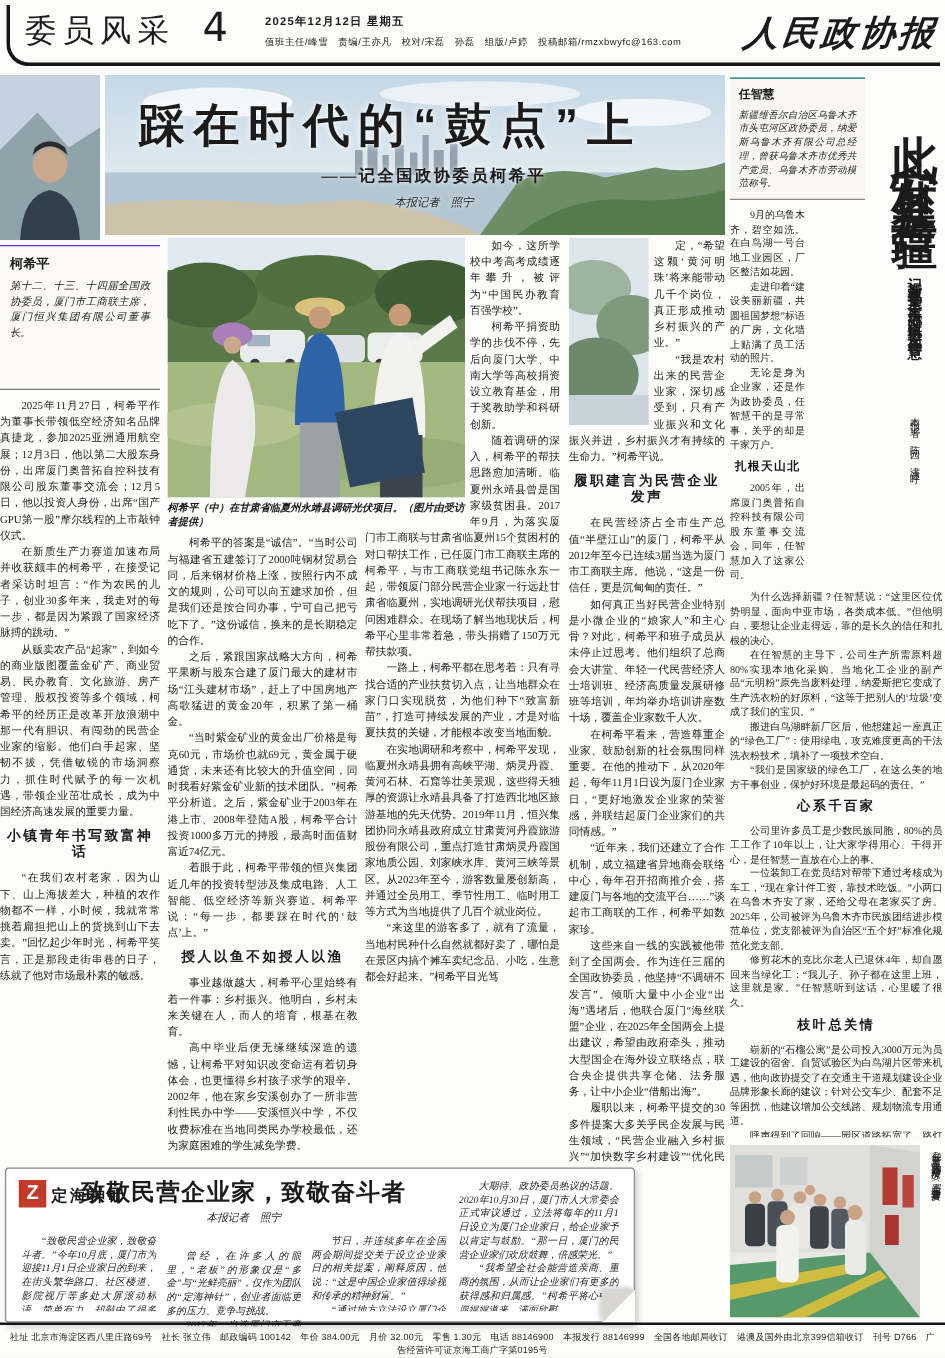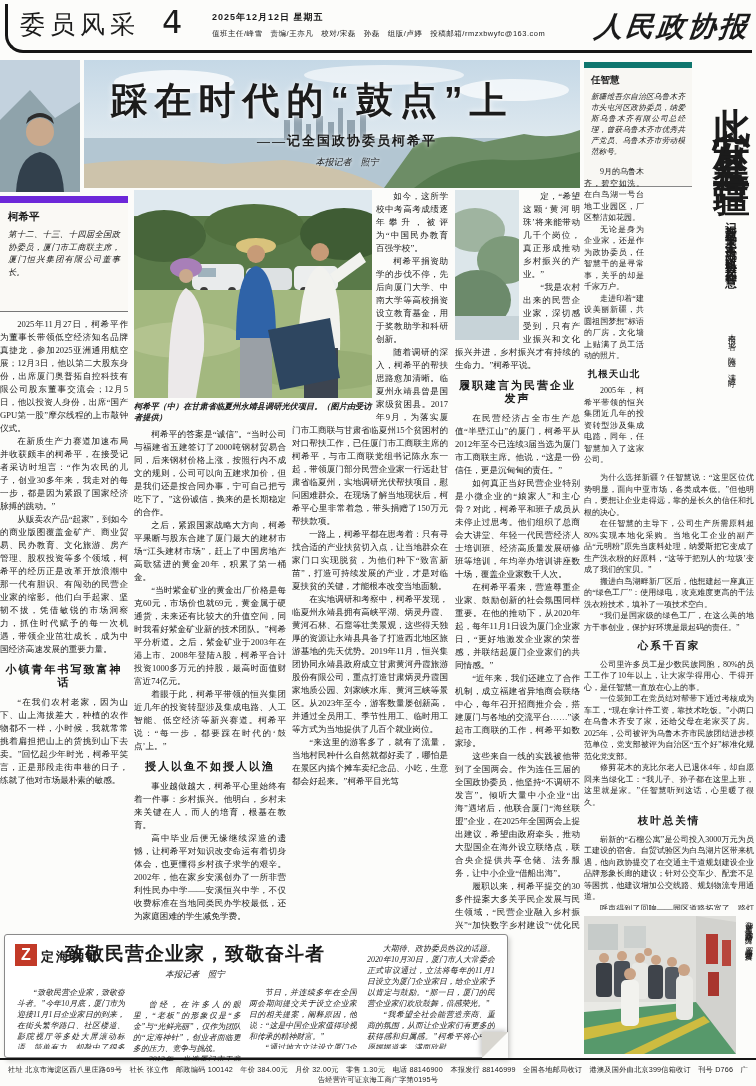--- a/index.html
+++ b/index.html
@@ -27,42 +27,42 @@
   .main-headline{position:absolute;left:0;right:40px;top:16px;text-align:center;font-size:37px;
      font-weight:900;letter-spacing:7px;font-family:"Liberation Sans","DejaVu Sans",sans-serif;
      text-shadow:0 0 6px rgba(255,255,255,.85),0 0 2px rgba(255,255,255,.9);}
   .main-subtitle{position:absolute;left:90px;right:60px;top:72px;text-align:center;font-size:13px;
      font-weight:bold;letter-spacing:2px;text-shadow:0 0 4px rgba(255,255,255,.9);}
   .main-byline{position:absolute;left:90px;right:60px;top:96px;text-align:center;font-size:9px;
      font-style:italic;text-shadow:0 0 4px rgba(255,255,255,.9);}
 
   .portrait{position:absolute;left:0px;top:60px;width:80px;height:132px;}
   .bio-box{position:absolute;left:0px;top:196px;width:128px;height:116px;background:#faf9f5;
-     border-top:7px solid #6d28d9;border-bottom:1px solid #777;padding:7px 8px;box-sizing:border-box;}
+     border-top:1px solid #6d28d9;border-bottom:1px solid #777;padding:7px 8px;box-sizing:border-box;}
   .bio-name{font-size:10.5px;font-weight:bold;margin:0 0 5px 0;}
   .bio-text{font-size:8.3px;line-height:12.5px;text-align:justify;font-style:italic;margin:0;}
 
   .col{position:absolute;overflow:hidden;font-size:8.6px;line-height:13px;text-align:justify;}
   .col .para{margin:0;text-indent:2em;}
   .col .subhead{text-align:center;font-size:11px;font-weight:bold;letter-spacing:2px;margin:7px 0;
      font-family:"Liberation Sans",sans-serif;}
   .col-1{left:0;top:318px;width:128px;height:612px;}
   .col-2{left:134px;top:428px;width:152px;height:502px;}
   .col-3{left:292px;top:190px;width:156px;height:740px;}
   .col-3 .wrap-spacer{float:left;width:84px;height:234px;}
   .col-4{left:455px;top:190px;width:125px;height:740px;}
   .col-4 .art-strip{float:left;width:64px;height:150px;margin:0 4px 4px 0;}
 
   .main-photo{position:absolute;left:134px;top:190px;width:238px;height:208px;}
   .main-photo-caption{position:absolute;left:134px;top:401px;width:238px;font-size:8.2px;
      line-height:11px;font-style:italic;font-weight:bold;}
 
   
-  .r-bio-box{position:absolute;left:584px;top:62px;width:108px;height:125px;background:#f8f7f3;
-     border-top:6px solid #0f766e;border-bottom:1px solid #888;padding:6px 7px;box-sizing:border-box;}
+  .r-bio-box{position:absolute;left:584px;top:62px;width:108px;height:98px;background:#f8f7f3;
+     border-top:1px solid #0f766e;border-bottom:1px solid #888;padding:6px 7px;box-sizing:border-box;}
   .r-bio-name{font-size:9.5px;font-weight:bold;margin:0 0 4px 0;}
   .r-bio-text{font-size:7.6px;line-height:11px;text-align:justify;font-style:italic;margin:0;}
 
   .v-head-block{position:absolute;left:650px;top:78px;width:106px;height:390px;
      writing-mode:vertical-rl;text-orientation:upright;}
   .v-headline{font-size:37px;font-weight:900;letter-spacing:12px;
      font-family:"Liberation Sans","DejaVu Sans",sans-serif;margin-left:6px;}
   .v-subtitle{font-size:11.5px;font-weight:bold;letter-spacing:3px;margin-left:8px;margin-top:4px;}
   .v-byline{font-size:8px;letter-spacing:3px;color:#222;margin-left:8px;margin-top:40px;}
 
@@ -242,24 +242,24 @@
   </div>
 
   <div class="v-head-block">
     <span class="v-headline">此心安处是吾疆</span>
     <span class="v-subtitle">——记新疆乌鲁木齐市头屯河区政协委员任智慧</span>
     <span class="v-byline">本报记者　陈园　满达呼</span>
   </div>
 
   <div class="col r-intro">
       <p class="para">9月的乌鲁木齐，碧空如洗。在白鸟湖一号台地工业园区，厂区整洁如花园。</p>
+      <p class="para">走进印着“建设美丽新疆，共圆祖国梦想”标语的厂房，文化墙上贴满了员工活动的照片。</p>
       <p class="para">无论是身为企业家，还是作为政协委员，任智慧干的是寻常事，关乎的却是千家万户。</p>
-      <p class="para">走进印着“建设美丽新疆，共圆祖国梦想”标语的厂房，文化墙上贴满了员工活动的照片。</p>
       <h3 class="subhead">扎根天山北</h3>
-      <p class="para">2005年，柯希平带领的恒兴集团近几年的投资转型涉及集成电路，同年，任智慧加入了这家公司。</p>
+      <p class="para">2005年，出席厦门奥普拓自控科技有限公司股东董事交流会，同年，任智慧加入了这家公司。</p>
     </div>
   <div class="col r-body">
       <p class="para">为什么选择新疆？任智慧说：“这里区位优势明显，面向中亚市场，各类成本低。”但他明白，要想让企业走得远，靠的是长久的信任和扎根的决心。</p>
       <p class="para">在任智慧的主导下，公司生产所需原料超80%实现本地化采购。当地化工企业的副产品“元明粉”原先当废料处理，纳爱斯把它变成了生产洗衣粉的好原料，“这等于把别人的‘垃圾’变成了我们的宝贝。”</p>
       <p class="para">搬进白鸟湖畔新厂区后，他想建起一座真正的“绿色工厂”：使用绿电，攻克难度更高的干法洗衣粉技术，填补了一项技术空白。</p>
       <p class="para">“我们是国家级的绿色工厂，在这么美的地方干事创业，保护好环境是最起码的责任。”</p>
       <h3 class="subhead">心系千百家</h3>
       <p class="para">公司里许多员工是少数民族同胞，80%的员工工作了10年以上，让大家学得用心、干得开心，是任智慧一直放在心上的事。</p>
       <p class="para">一位装卸工在党员结对帮带下通过考核成为车工，“现在拿计件工资，靠技术吃饭。”小两口在乌鲁木齐安了家，还给父母在老家买了房。2025年，公司被评为乌鲁木齐市民族团结进步模范单位，党支部被评为自治区“五个好”标准化规范化党支部。</p>
       <p class="para">修剪花木的克比尔老人已退休4年，却自愿回来当绿化工：“我儿子、孙子都在这里上班，这里就是家。”任智慧听到这话，心里暖了很久。</p>

